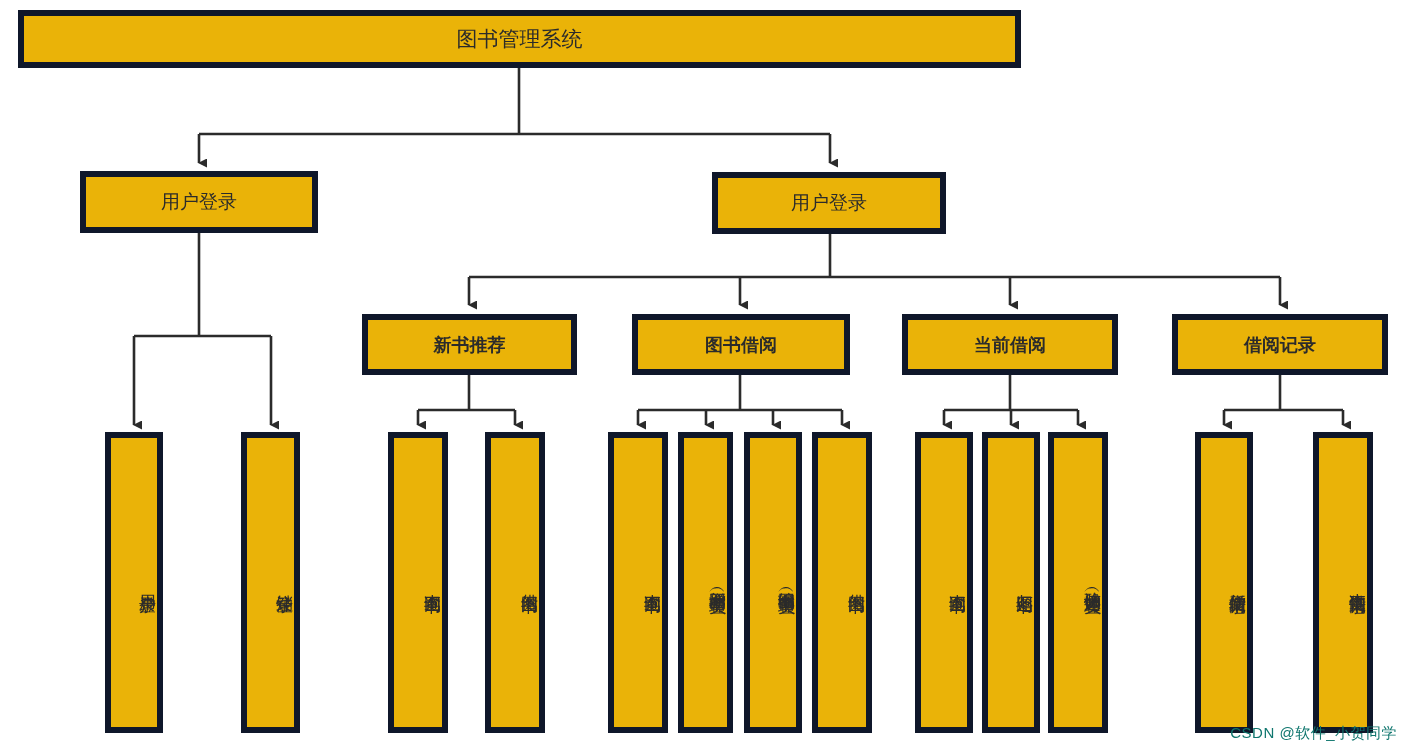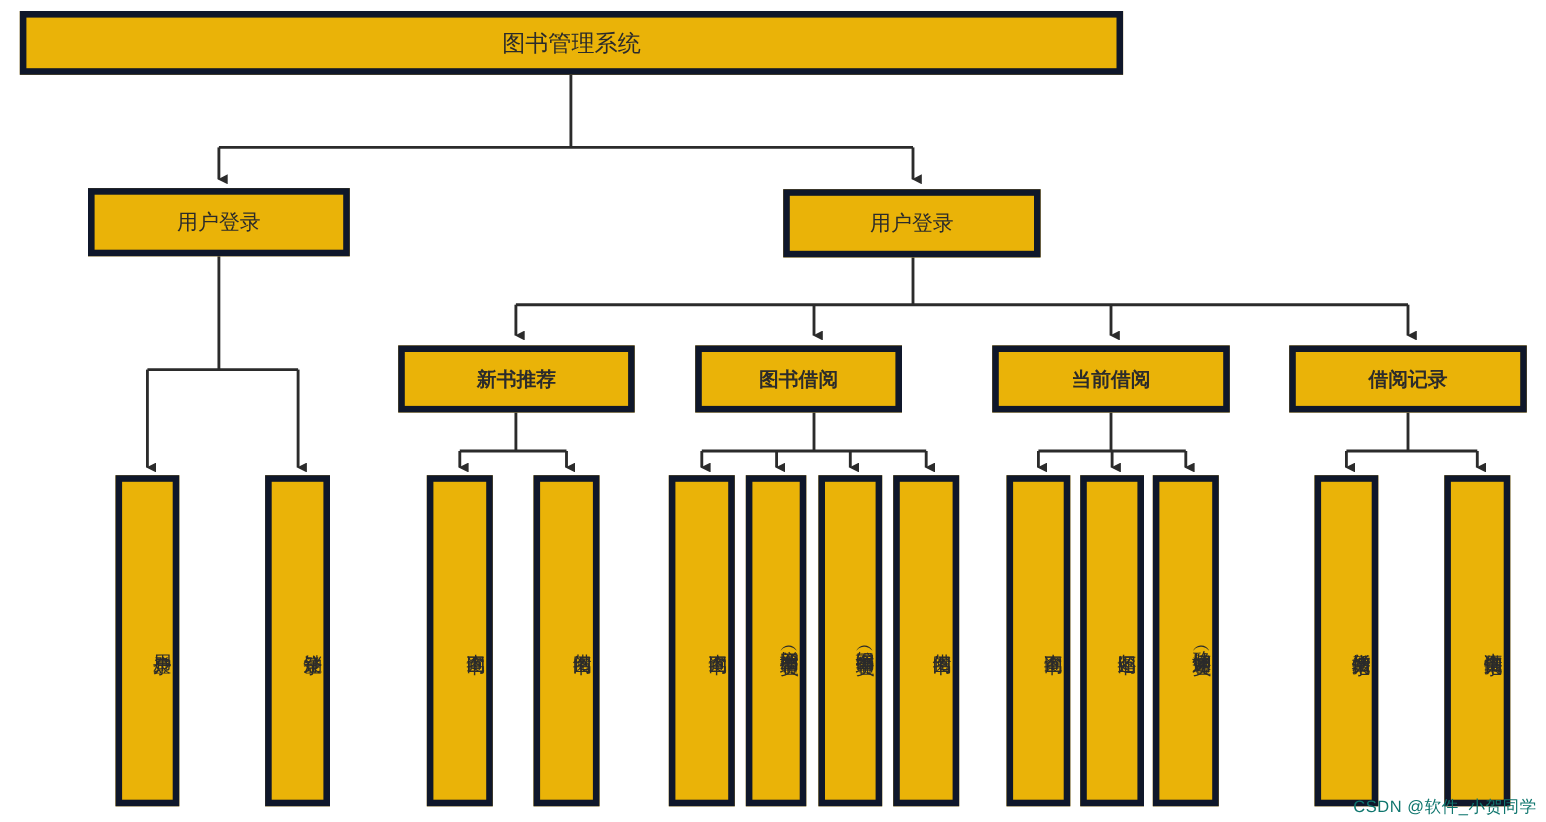--- a/index.html
+++ b/index.html
@@ -74,21 +74,21 @@
       <path d="M1343,410 L1343,425" marker-end="url(#ah)"></path>
     </g>
   </svg>
 
   <div class="node root" style="left:18px;top:10px;width:1003px;height:58px;">图书管理系统</div>
 
   <div class="node lvl2" style="left:80px;top:171px;width:238px;height:62px;">用户登录</div>
   <div class="node lvl2" style="left:712px;top:172px;width:234px;height:62px;">用户登录</div>
 
   <div class="node lvl3" style="left:362px;top:314px;width:215px;height:61px;">新书推荐</div>
-  <div class="node lvl3" style="left:632px;top:314px;width:188px;height:61px;">图书借阅</div>
+  <div class="node lvl3" style="left:632px;top:314px;width:218px;height:61px;">图书借阅</div>
   <div class="node lvl3" style="left:902px;top:314px;width:216px;height:61px;">当前借阅</div>
   <div class="node lvl3" style="left:1172px;top:314px;width:216px;height:61px;">借阅记录</div>
 
   <div class="node leaf" style="left:105px;top:432px;width:58px;height:301px;">
     <span class="leaf-text">用户登录</span>
     </div>
   <div class="node leaf" style="left:241px;top:432px;width:59px;height:301px;">
     <span class="leaf-text">注销登录</span>
     </div>
 

